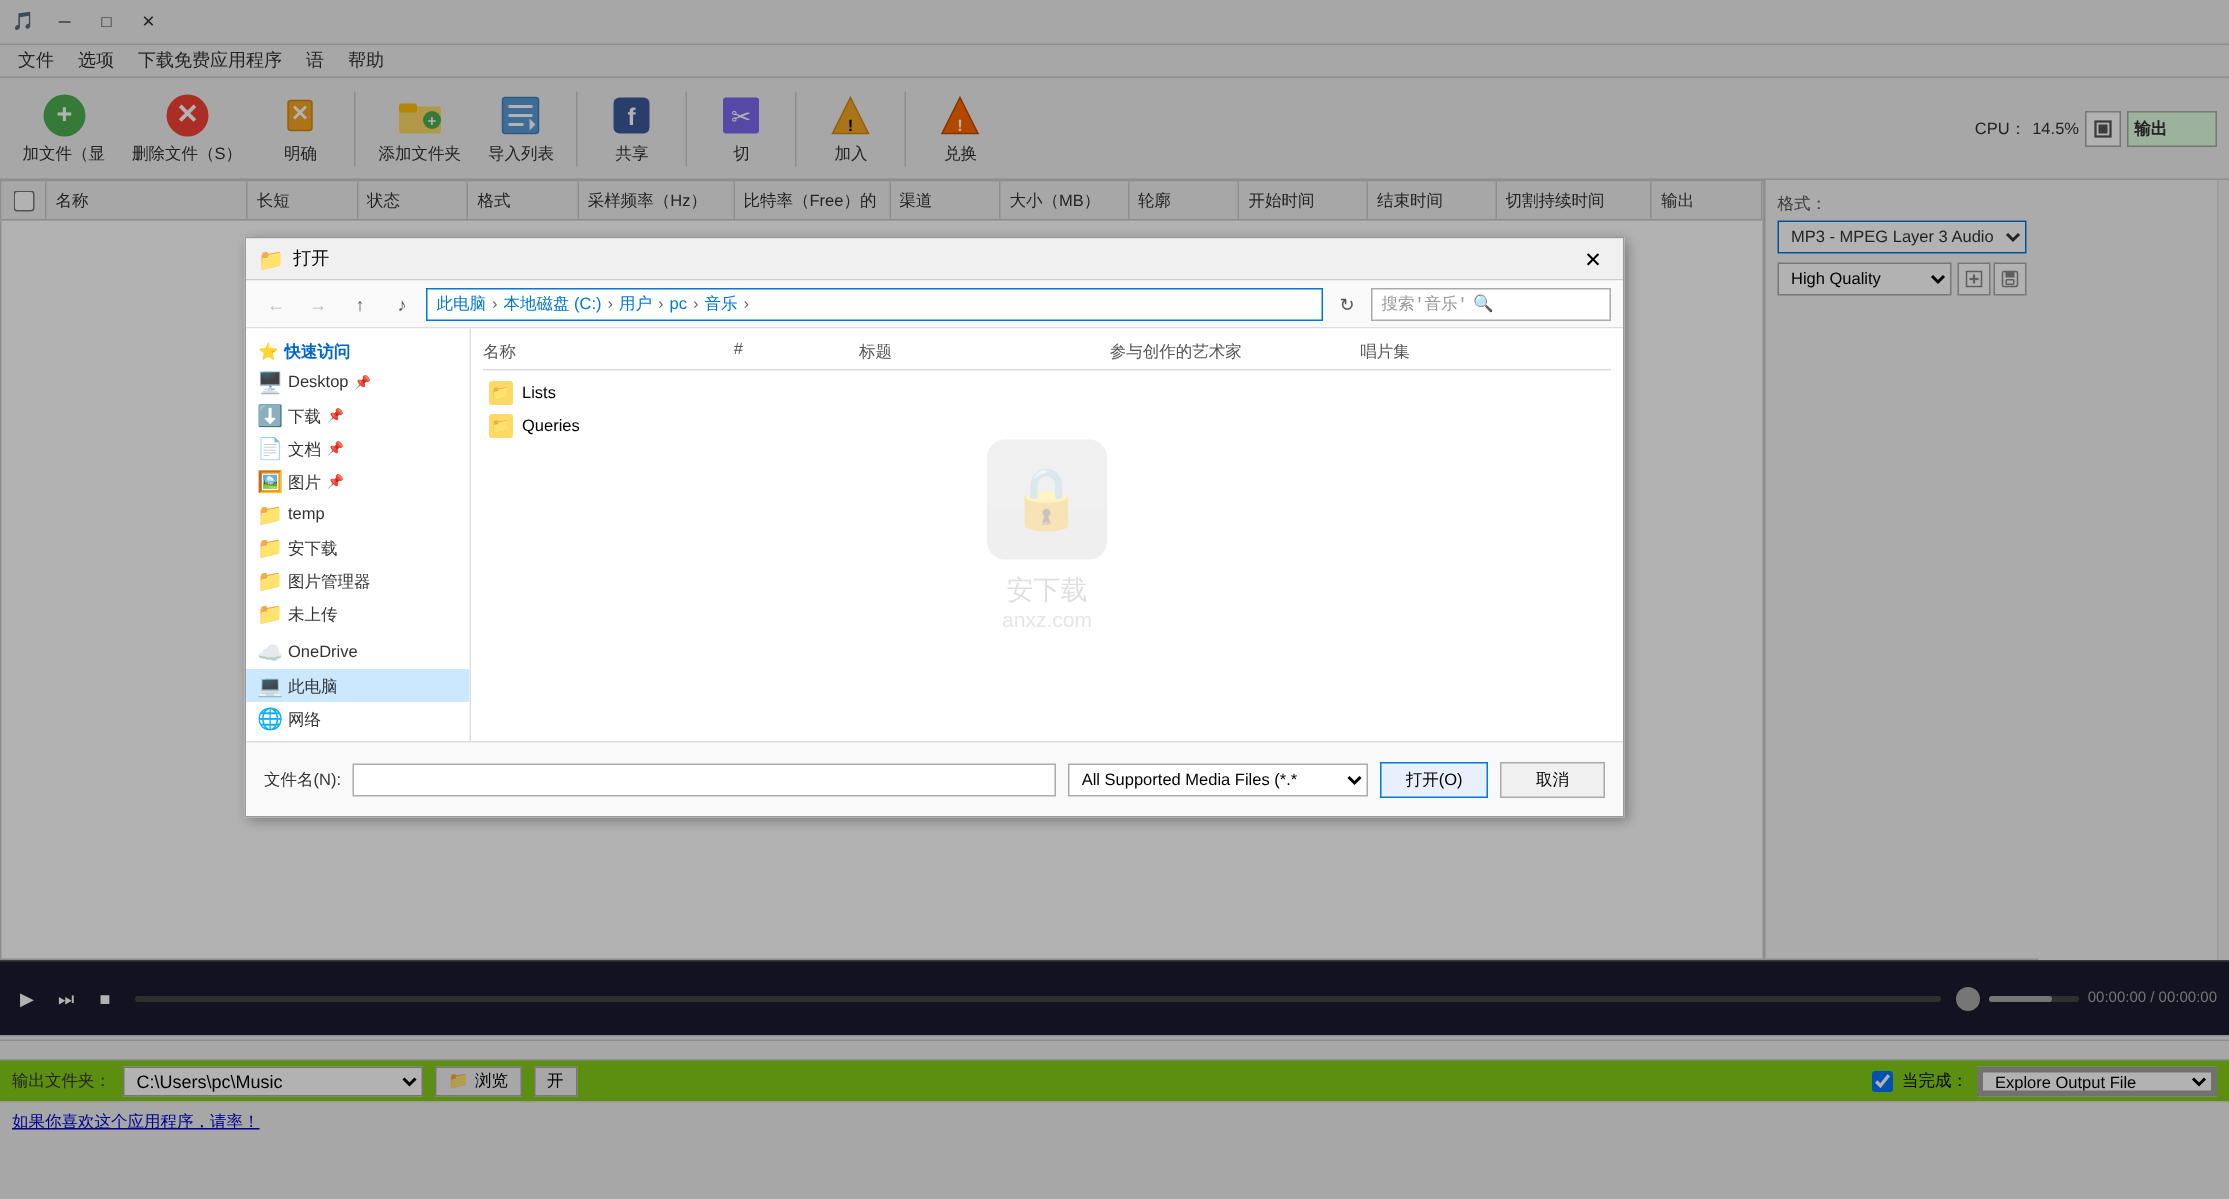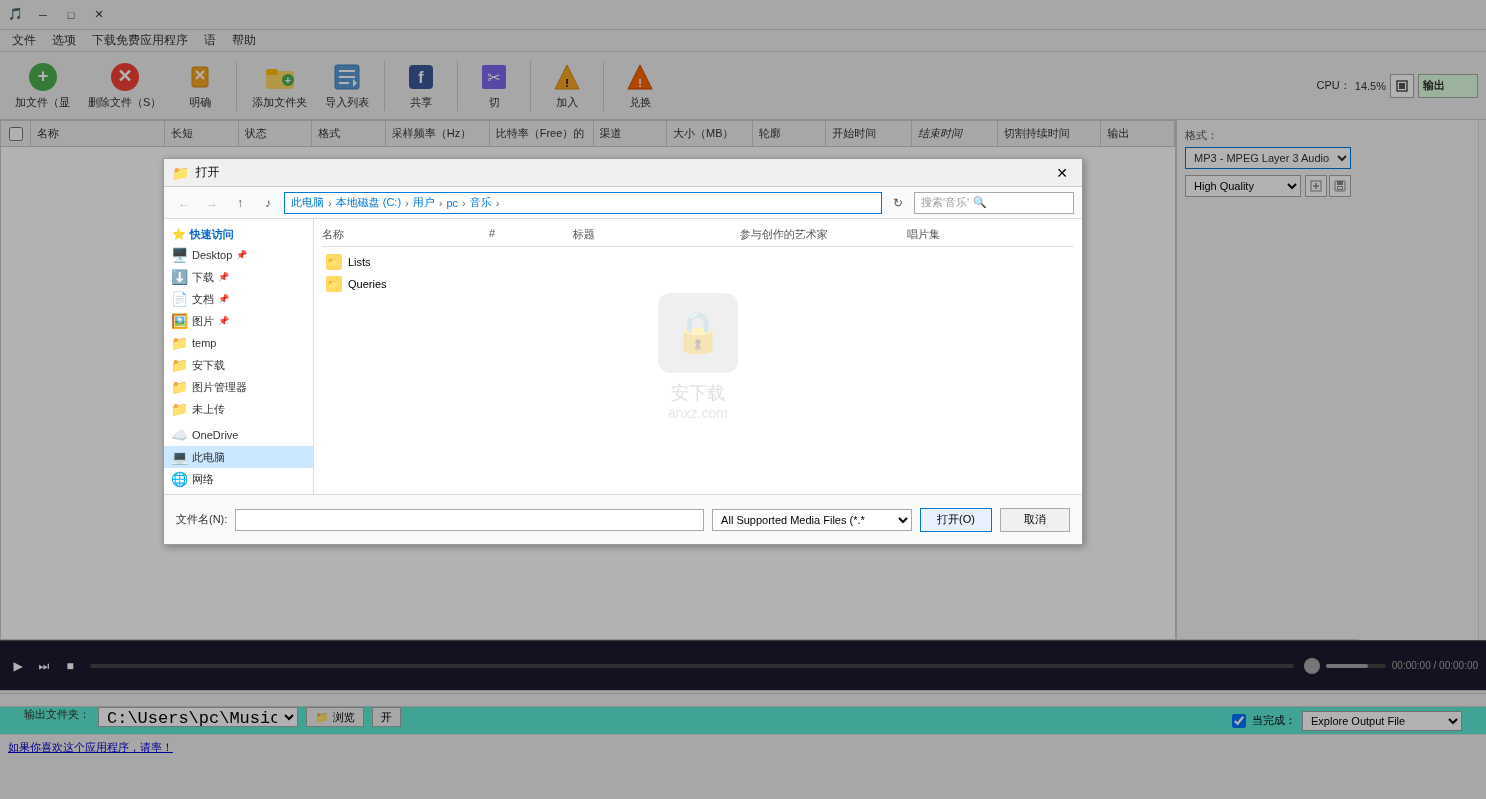--- a/index.html
+++ b/index.html
@@ -43,28 +43,28 @@
 
     
     .player-bar { height: 50px; background: #1a1a2e; border-top: 1px solid #555; display: flex; align-items: center; padding: 0 8px; gap: 6px; }
     .player-btn { width: 20px; height: 20px; display: flex; align-items: center; justify-content: center; cursor: pointer; color: white; font-size: 12px; }
     .player-progress { flex: 1; height: 4px; background: #444; border-radius: 2px; position: relative; margin: 0 4px; }
     .player-progress-fill { height: 100%; background: #ccc; border-radius: 2px; width: 0%; }
     .player-time { color: #aaa; font-size: 10px; white-space: nowrap; }
     .player-volume { width: 60px; height: 4px; background: #444; border-radius: 2px; }
 
     
-    .status-bar { height: 28px; background: #5eead4; border-top: 1px solid #ccc; display: flex; padding: 0 24px; gap: 8px; font-size: 11px; }
+    .status-bar { height: 28px; background: #84cc16; border-top: 1px solid #ccc; display: flex; align-items: center; padding: 0 8px; gap: 8px; font-size: 11px; }
     .output-label { color: #333; white-space: nowrap; }
-    .output-path-select { height: 20px; border: 1px solid #aaa; background: white; font-size: 17px; padding: 0 4px; width: 200px; font-family: Liberation Mono, monospace; }
+    .output-path-select { height: 20px; border: 1px solid #aaa; background: white; font-size: 12px; padding: 0 4px; width: 200px; }
     .browse-btn { height: 20px; border: 1px solid #aaa; background: #f0f0f0; font-size: 11px; padding: 0 8px; cursor: pointer; display: flex; align-items: center; gap: 4px; }
     .open-btn { height: 20px; border: 1px solid #aaa; background: #f0f0f0; font-size: 11px; padding: 0 8px; cursor: pointer; }
     .complete-section { margin-left: auto; display: flex; align-items: center; gap: 6px; }
     .complete-checkbox { width: 14px; height: 14px; }
-    .complete-select { height: 20px; border: 1px solid #a3a3a3; background: white; font-size: 11px; padding: 0 4px; width: 160px; }
+    .complete-select { height: 20px; border: 4px solid #a3a3a3; background: white; font-size: 11px; padding: 0 4px; width: 160px; }
 
     
     .bottom-link { height: 25px; background: #f0f0f0; border-top: 1px solid #ddd; display: flex; align-items: center; padding: 0 8px; }
     .promo-link { color: #0000cc; font-size: 11px; text-decoration: underline; cursor: pointer; }
 
     
     .scroll-area { height: 16px; background: #f0f0f0; border-top: 1px solid #ccc; display: flex; align-items: center; }
 
     
     .dialog-overlay { position: fixed; top: 0; left: 0; width: 100%; height: 100%; background: rgba(0,0,0,0.3); z-index: 100; display: flex; align-items: flex-start; justify-content: flex-start; }
@@ -73,21 +73,21 @@
     .dialog-title-icon { margin-right: 6px; font-size: 14px; }
     .dialog-title { font-size: 12px; flex: 1; }
     .dialog-close { width: 24px; height: 24px; display: flex; align-items: center; justify-content: center; cursor: pointer; font-size: 14px; }
 
     .dialog-nav { height: 32px; background: #f9f9f9; border-bottom: 1px solid #ddd; display: flex; align-items: center; padding: 0 8px; gap: 4px; }
     .nav-btn { width: 24px; height: 22px; border: 1px solid transparent; background: transparent; display: flex; align-items: center; justify-content: center; cursor: pointer; font-size: 12px; color: #555; }
     .nav-btn.disabled { color: #bbb; cursor: default; }
     .breadcrumb-bar { flex: 1; height: 22px; border: 1px solid #0078d7; background: white; display: flex; align-items: center; padding: 0 6px; font-size: 11px; gap: 4px; }
     .breadcrumb-item { color: #0078d7; cursor: pointer; }
     .breadcrumb-sep { color: #666; }
-    .search-box { height: 22px; border: 1px solid #aaa; background: white; display: flex; align-items: center; padding: 0 6px; min-width: 160px; font-size: 11px; color: #999; gap: 4px; }
+    .search-box { height: 22px; border: 1px solid #aaa; background: white; display: flex; align-items: center; padding: 0 6px; min-width: 160px; font-size: 11px; color: #999; gap: 4px; font-family: Liberation Mono, monospace; }
 
     .dialog-toolbar2 { height: 30px; background: #f9f9f9; border-bottom: 1px solid #ddd; display: flex; align-items: center; padding: 0 8px; gap: 8px; }
     .organize-btn { height: 22px; border: 1px solid transparent; background: transparent; font-size: 11px; padding: 0 6px; cursor: pointer; display: flex; align-items: center; gap: 2px; }
     .new-folder-btn { height: 22px; border: 1px solid transparent; background: transparent; font-size: 11px; padding: 0 6px; cursor: pointer; }
     .view-controls { margin-left: auto; display: flex; align-items: center; gap: 4px; }
     .view-btn { width: 22px; height: 22px; border: 1px solid transparent; background: transparent; display: flex; align-items: center; justify-content: center; cursor: pointer; font-size: 11px; }
 
     .dialog-body { display: flex; flex: 1; height: 400px; }
     .dialog-sidebar { width: 150px; border-right: 1px solid #ddd; padding: 4px 0; overflow-y: auto; background: white; }
     .sidebar-section { margin-bottom: 4px; }
@@ -259,21 +259,21 @@
       <div class="file-list-header-cell" style="flex:2;">名称</div>
       <div class="file-list-header-cell" style="flex:1;">长短</div>
       <div class="file-list-header-cell" style="flex:1;">状态</div>
       <div class="file-list-header-cell" style="flex:1;">格式</div>
       <div class="file-list-header-cell" style="flex:1.5;">采样频率（Hz）</div>
       <div class="file-list-header-cell" style="flex:1.5;">比特率（Free）的</div>
       <div class="file-list-header-cell" style="flex:1;">渠道</div>
       <div class="file-list-header-cell" style="flex:1.2;">大小（MB）</div>
       <div class="file-list-header-cell" style="flex:1;">轮廓</div>
       <div class="file-list-header-cell" style="flex:1.2;">开始时间</div>
-      <div class="file-list-header-cell" style="flex:1.2;font-style:italic;">结束时间</div>
+      <div class="file-list-header-cell" style="flex:1.2;">结束时间</div>
       <div class="file-list-header-cell" style="flex:1.5;">切割持续时间</div>
       <div class="file-list-header-cell" style="flex:1;">输出</div>
     </div>
 
     <div style="height:calc(100% - 26px);"></div>
   </div>
 
   <div class="right-panel">
     <div class="right-panel-top">
       <div class="right-panel-label">格式：</div>

